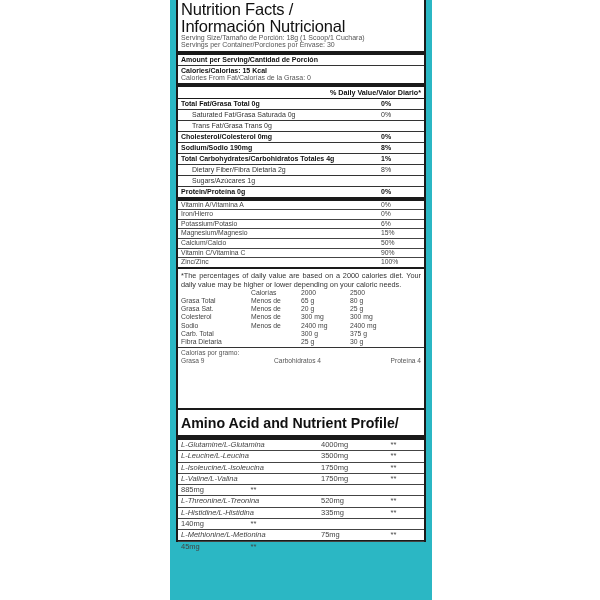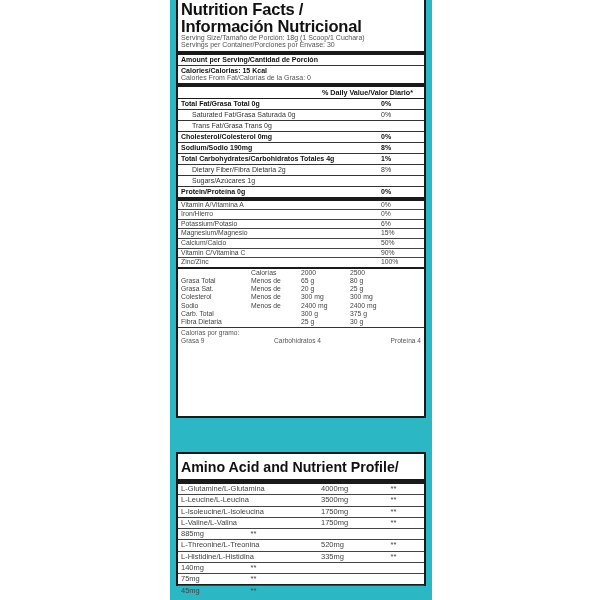--- a/index.html
+++ b/index.html
@@ -1,40 +1,40 @@
 <!DOCTYPE html>
 <html><head>
 <meta charset="utf-8">
 <style>
   html,body{margin:0;padding:0;background:#ffffff;}
   body{width:600px;height:600px;position:relative;overflow:hidden;font-family:"Liberation Sans",sans-serif;color:#222;}
   .frame{position:absolute;left:170px;top:0;width:262px;height:600px;background:#2bb7c4;}
   .panel{position:absolute;left:176px;width:250px;background:#fff;border:2px solid #1a1a1a;box-sizing:border-box;}
   .p1{top:-2px;height:420px;}
-  .p2{top:452px;height:134px;}
-  .title{font-weight:bold;font-size:16.5px;line-height:15px;padding:2px 3px 0 3px;color:#111;letter-spacing:-0.2px;}
+  .p2{top:408px;height:134px;}
+  .title{font-weight:normal;font-size:16.5px;line-height:15px;padding:2px 3px 0 3px;color:#111;letter-spacing:-0.2px;}
   .small{font-size:7px;line-height:7.4px;color:#555;padding:0 3px;}
   .thickbar{height:4px;background:#1a1a1a;}
   .thinbar{height:1px;background:#1a1a1a;}
   .row{font-size:7px;line-height:10px;height:10px;padding:0 3px;border-bottom:1px solid #333;display:flex;justify-content:space-between;color:#333;white-space:nowrap;}
   .row.b{font-weight:bold;color:#111;}
   .row .pct{width:40px;text-align:left;}
   .row.ind{padding-left:14px;}
-  .hdr{font-size:7.2px;font-weight:bold;padding:1px 11px;text-align:right;color:#111;}
+  .hdr{font-size:7.2px;font-weight:bold;padding:1px 3px;text-align:right;color:#111;}
   .vrow{font-size:6.8px;line-height:8.6px;height:8.6px;padding:0 3px;border-bottom:1px solid #444;display:flex;justify-content:space-between;color:#444;}
   .vrow .pct{width:40px;text-align:left;}
   .foot{font-size:7.3px;line-height:9px;padding:2px 3px;color:#333;text-align:justify;}
   .grid{font-size:6.8px;line-height:8.2px;padding:0 3px;color:#444;}
   .grid .gr{display:flex;}
   .grid .c1{width:70px;} .grid .c2{width:50px;} .grid .c3{width:49px;} .grid .c4{width:50px;}
   .cpg{font-size:6.6px;line-height:8px;padding:1px 3px;color:#555;}
   .cpg .r{display:flex;justify-content:space-between;}
   .atitle{font-weight:bold;font-size:14.2px;line-height:15px;padding:6px 3px 4px 3px;color:#111;}
   .arow{font-size:7.5px;line-height:10.3px;height:10.3px;padding:0 3px;border-bottom:1px solid #444;display:flex;color:#444;white-space:nowrap;}
-  .arow .n{width:140px;} .arow .v{width:50px;} .arow .s{width:45px;text-align:center;}
+  .arow .n{width:140px;font-style:italic;} .arow .v{width:50px;} .arow .s{width:45px;text-align:center;}
 </style>
 </head>
 <body>
 
 <div class="frame"></div>
 
 <div class="panel p1">
   <div class="title">Nutrition Facts /</div>
   <div class="title">Información Nutricional</div>
   <div class="small">Serving Size/Tamaño de Porción: 18g (1 Scoop/1 Cuchara)</div>
@@ -109,20 +109,21 @@
     </div>
   <div class="vrow">
       <span>Vitamin C/Vitamina C</span>
       <span class="pct">90%</span>
     </div>
   <div class="vrow" style="border-bottom:2px solid #1a1a1a">
       <span>Zinc/Zinc</span>
       <span class="pct">100%</span>
     </div>
 
+  <div class="foot" style="padding-bottom:0">*The percentages of daily value are based on a 2000 calories diet. Your daily value may be higher or lower depending on your caloric needs.</div>
 
   <div class="grid" style="border-bottom:1px solid #333;padding-bottom:1px">
     <div class="gr">
         <span class="c1"></span>
         <span class="c2">Calorías</span>
         <span class="c3">2000</span>
         <span class="c4">2500</span>
       </div>
     <div class="gr">
         <span class="c1">Grasa Total</span>
@@ -209,20 +210,21 @@
   <div class="arow">
       <span class="n">L-Histidine/L-Histidina</span>
       <span class="v">335mg</span>
       <span class="s">**</span>
     </div>
   <div class="arow">
       <span class="v">140mg</span>
       <span class="s">**</span>
     </div>
   <div class="arow">
+      <span class="n">L-Methionine/L-Metionina</span>
       <span class="v">75mg</span>
       <span class="s">**</span>
     </div>
   <div class="arow" style="border-bottom:none">
       <span class="v">45mg</span>
       <span class="s">**</span>
     </div>
 </div>
 
 </body></html>

